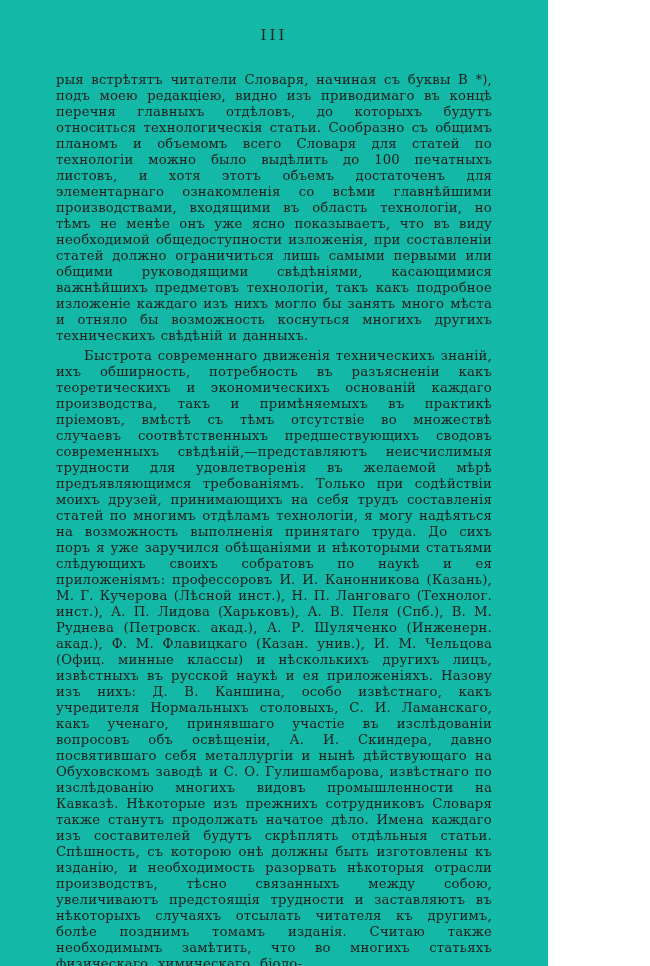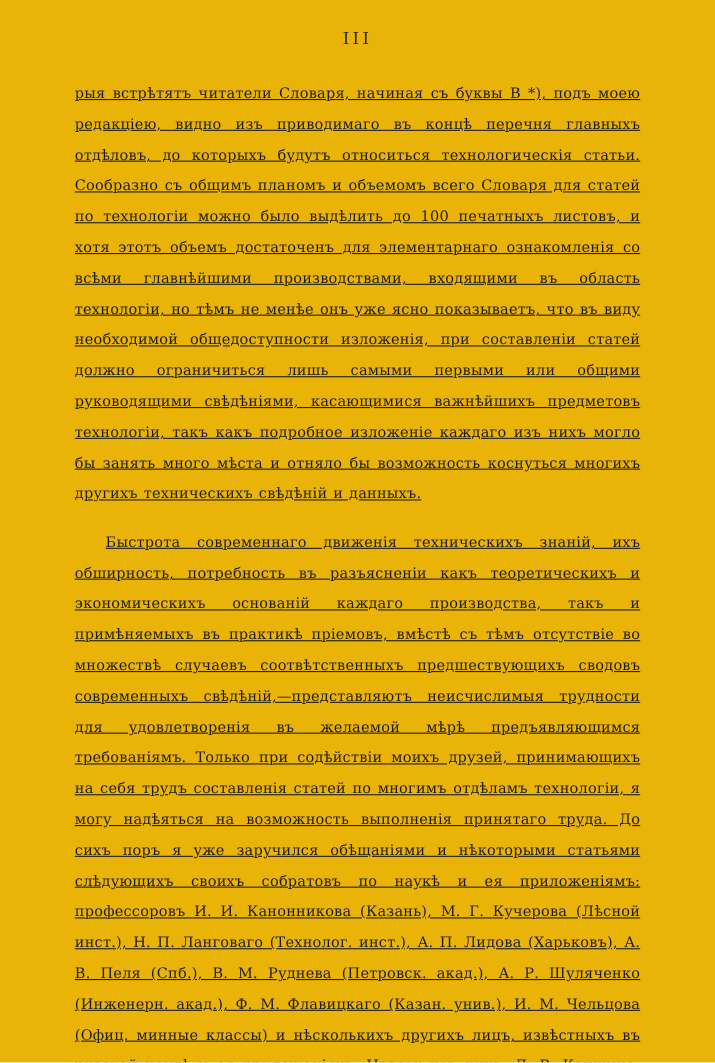--- a/index.html
+++ b/index.html
@@ -2,48 +2,47 @@
 <html><head>
 <meta charset="utf-8">
 <style>
   html, body {
     margin: 0;
     padding: 0;
     background: #ffffff;
   }
   .page {
     position: relative;
-    width: 650px;
+    width: 548px;
     height: 966px;
     box-sizing: border-box;
-    background: #eab308;
+    background: #14b8a6;
     padding: 26px 52px 0 52px;
     font-family: "DejaVu Serif", "Liberation Serif", serif;
     color: #1e1d1b;
     overflow: hidden;
   }
   .page-number {
     text-align: center;
     font-size: 15px;
     letter-spacing: 3px;
     margin: 0 0 28px 0;
     color: #26251f;
   }
   .text-block {
     width: 100%;
   }
   .para {
-    margin: 16px;
+    margin: 4px;
     font-size: 13.2px;
-    line-height: 28px;
+    line-height: 16px;
     text-align: justify;
     text-indent: 0;
     letter-spacing: 0.2px;
     word-spacing: 1px;
-    text-decoration: underline;
   }
   .para.indent {
     text-indent: 28px;
     margin-top: 3px;
   }
 </style>
 </head>
 <body>
 
 <div class="page">

